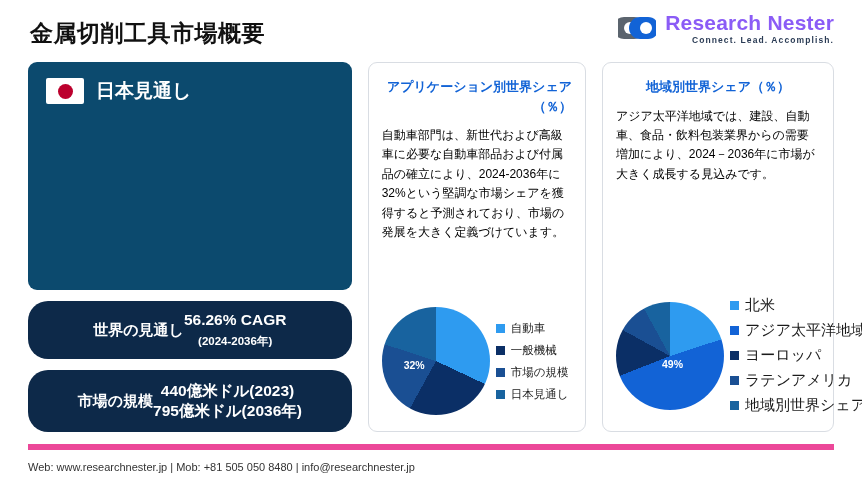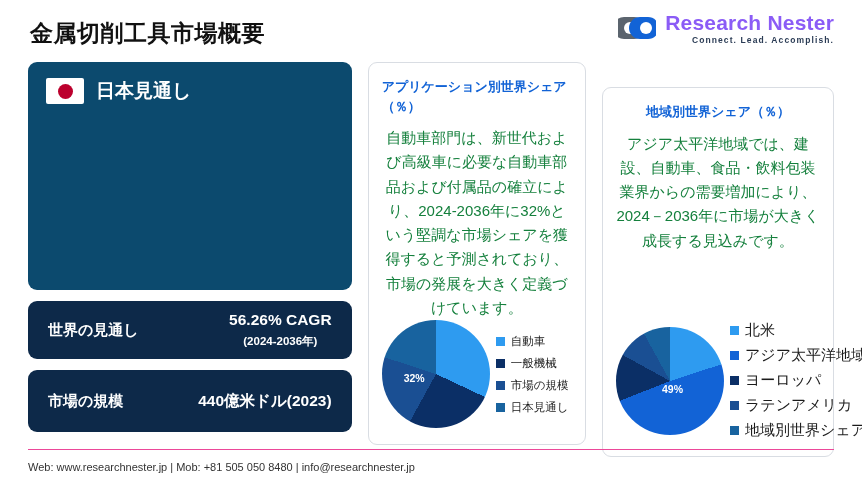--- a/index.html
+++ b/index.html
@@ -83,21 +83,21 @@
     width: 228px;
     box-sizing: border-box;
     border: 1px solid #d9dde3;
     border-radius: 9px;
     background: #ffffff;
     min-height: 370px;
     padding: 14px 13px 10px 13px;
     display: flex;
     flex-direction: column;
   }
-  .col-right { width: 232px; margin-top: 25px; }
+  .col-right { width: 232px; }
 
   
   .card-blue {
     background: #0c4a6e;
     border-radius: 9px;
     color: #ffffff;
     padding: 16px 18px 18px 18px;
     box-sizing: border-box;
     height: 228px;
   }
@@ -131,28 +131,28 @@
   }
   .card-blue-body {
     font-size: 12.3px;
     line-height: 1.62;
     text-align: justify;
     text-indent: 1em;
   }
   
   .card-dark {
     background: #0d2949;
-    border-radius: 9px;
+    border-radius: 20px;
     color: #ffffff;
     box-sizing: border-box;
-    padding: 12px 20px;
+    padding: 12px 8px;
     height: 58px;
     display: flex;
     align-items: center;
-    justify-content: space-between;
+    justify-content: center;
   }
   .card-dark.tall { height: 62px; }
   .card-dark-label {
     font-size: 15px;
     font-weight: bold;
   }
   .card-dark-values {
     text-align: center;
     line-height: 1.25;
   }
@@ -164,27 +164,28 @@
     font-size: 11.5px;
     font-weight: bold;
   }
   
   .panel-title {
     color: #1263d6;
     font-size: 13px;
     font-weight: bold;
     line-height: 1.5;
     margin-bottom: 10px;
+    text-align: right;
   }
   .panel-title.center { text-align: center; }
   .panel-text {
-    font-size: 15px;
+    font-size: 12px;
     line-height: 1.62;
-    text-align: center;
-    color: #15803d;
+    text-align: left;
+    color: #000000;
   }
   
   .chart-area {
     margin-top: auto;
     display: flex;
     align-items: center;
     gap: 6px;
     padding-bottom: 6px;
   }
   .donut-wrap {
@@ -222,21 +223,21 @@
     flex: 0 0 auto;
   }
   .legend.small { font-size: 15px; gap: 6px; }
   
   .footer {
     position: absolute;
     left: 28px;
     right: 28px;
     bottom: 0;
     height: 34px;
-    border-top: 1px solid #ec4899;
+    border-top: 6px solid #ec4899;
     display: flex;
     align-items: center;
     font-size: 11px;
     color: #333333;
   }
 </style>
 </head>
 <body>
 
 <div class="page">
@@ -275,20 +276,21 @@
         <span class="card-dark-values">
           <span class="val-main">56.26% CAGR</span><br>
           <span class="val-sub">(2024-2036年)</span>
         </span>
       </div>
 
       <div class="card-dark tall">
         <span class="card-dark-label">市場の規模</span>
         <span class="card-dark-values">
           <span class="val-main">440億米ドル(2023)</span><br>
+          <span class="val-main">795億米ドル(2036年)</span>
         </span>
       </div>
 
     </div>
 
     <div class="col-mid">
       <div class="panel-title">アプリケーション別世界シェア（％）</div>
       <div class="panel-text">自動車部門は、新世代および高級車に必要な自動車部品および付属品の確立により、2024-2036年に32%という堅調な市場シェアを獲得すると予測されており、市場の発展を大きく定義づけています。</div>
 
       <div class="chart-area">

